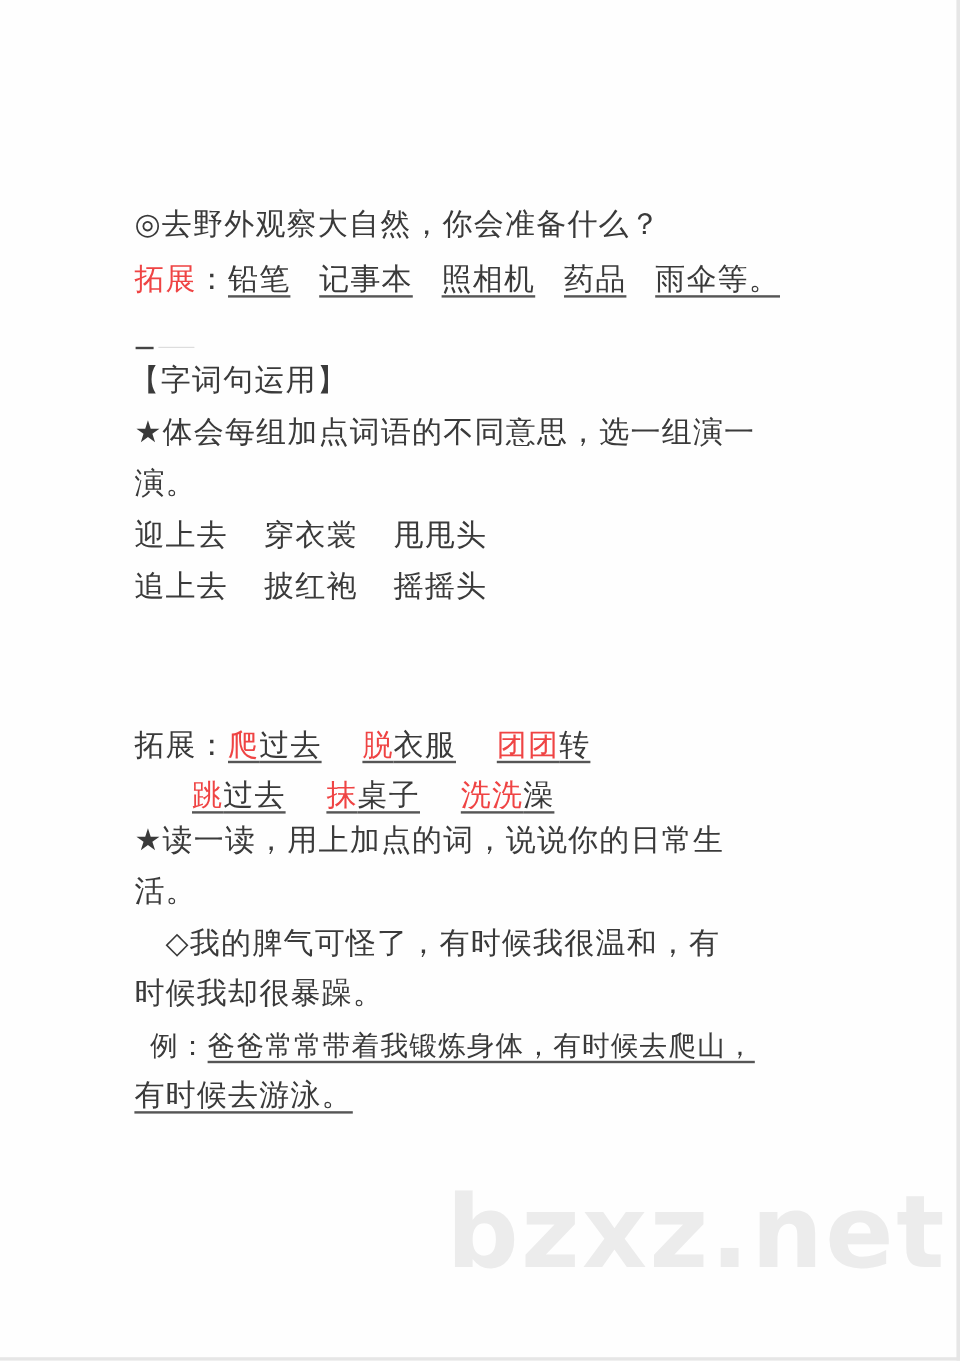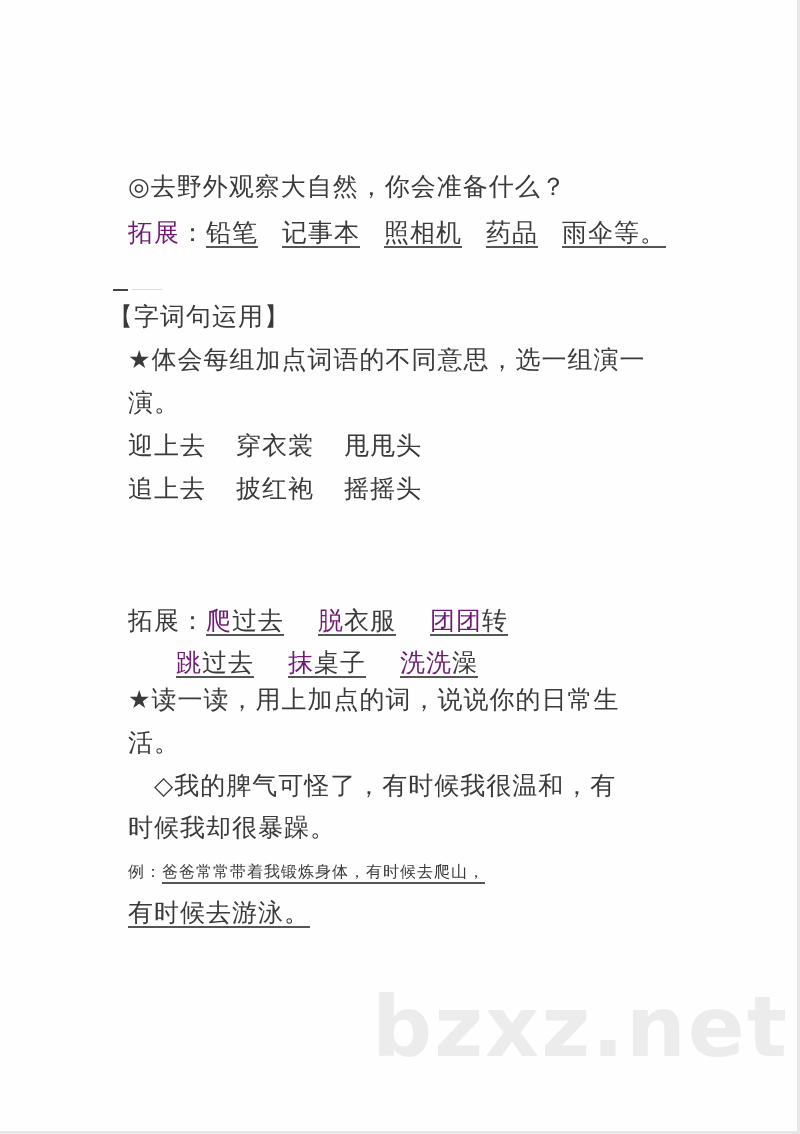--- a/index.html
+++ b/index.html
@@ -6,24 +6,24 @@
   body {
     width: 800px; height: 1134px; position: relative; overflow: hidden;
     background: #ffffff;
     font-family: "DejaVu Sans", "Liberation Sans", sans-serif;
     color: #3a3a3a;
   }
   .page { position: absolute; left: 0; top: 0; width: 797px; height: 1131px; background: #fefefe; }
   .edge-right { position: absolute; left: 797px; top: 0; width: 3px; height: 1134px; background: #e6e6e6; }
   .edge-bottom { position: absolute; left: 0; top: 1131px; width: 800px; height: 3px; background: #e6e6e6; }
   .line {
-    position: absolute; left: 128px; white-space: nowrap;
+    position: absolute; left: 112px; white-space: nowrap;
     font-size: 25px; line-height: 30px; letter-spacing: 1px;
   }
-  .red { color: #701a75; }
+  .red { color: #ef4444; }
   .u { text-decoration: underline; text-decoration-color: #555; text-decoration-thickness: 2px; text-underline-offset: 5px; text-align: center; }
   .gap { display: inline-block; width: 24px; }
   .mark { position: absolute; left: 113px; top: 289px; width: 15px; height: 2px; background: #444; }
   .mark2 { position: absolute; left: 132px; top: 289px; width: 30px; height: 1px; background: #ddd; }
   .watermark {
     position: absolute; left: 372px; top: 985px; font-family: "DejaVu Sans", sans-serif;
     font-weight: bold; font-size: 84px; line-height: 84px; color: #ececec; letter-spacing: 2px;
   }
 </style>
 </head>
@@ -58,20 +58,20 @@
   <span>拓展：</span><span class="u"><span class="red">爬</span><span>过去</span><span class="gap" style="width:34px"></span><span class="red">脱</span><span>衣服</span><span class="gap" style="width:34px"></span><span class="red">团团</span><span>转</span></span>
 </div>
 <div class="line" style="top:648px;margin-left:48px;">
   <span class="u"><span class="red">跳</span><span>过去</span><span class="gap" style="width:34px"></span><span class="red">抹</span><span>桌子</span><span class="gap" style="width:34px"></span><span class="red">洗洗</span><span>澡</span></span>
 </div>
 
 <div class="line" style="top:685px;">★读一读，用上加点的词，说说你的日常生</div>
 <div class="line" style="top:728px;">活。</div>
 <div class="line" style="top:771px;margin-left:26px;">◇我的脾气可怪了，有时候我很温和，有</div>
 <div class="line" style="top:813px;">时候我却很暴躁。</div>
-<div class="line" style="top:857px; font-size:16px;">
+<div class="line" style="top:857px; font-size:23px;margin-left:13px;">
   <span>例：</span><span class="u">爸爸常常带着我锻炼身体，有时候去爬山，</span>
 </div>
 <div class="line" style="top:898px; font-size:25px;">
   <span class="u">有时候去游泳。</span>
 </div>
 
 <div class="watermark">bzxz.net</div>
 
 </body></html>

